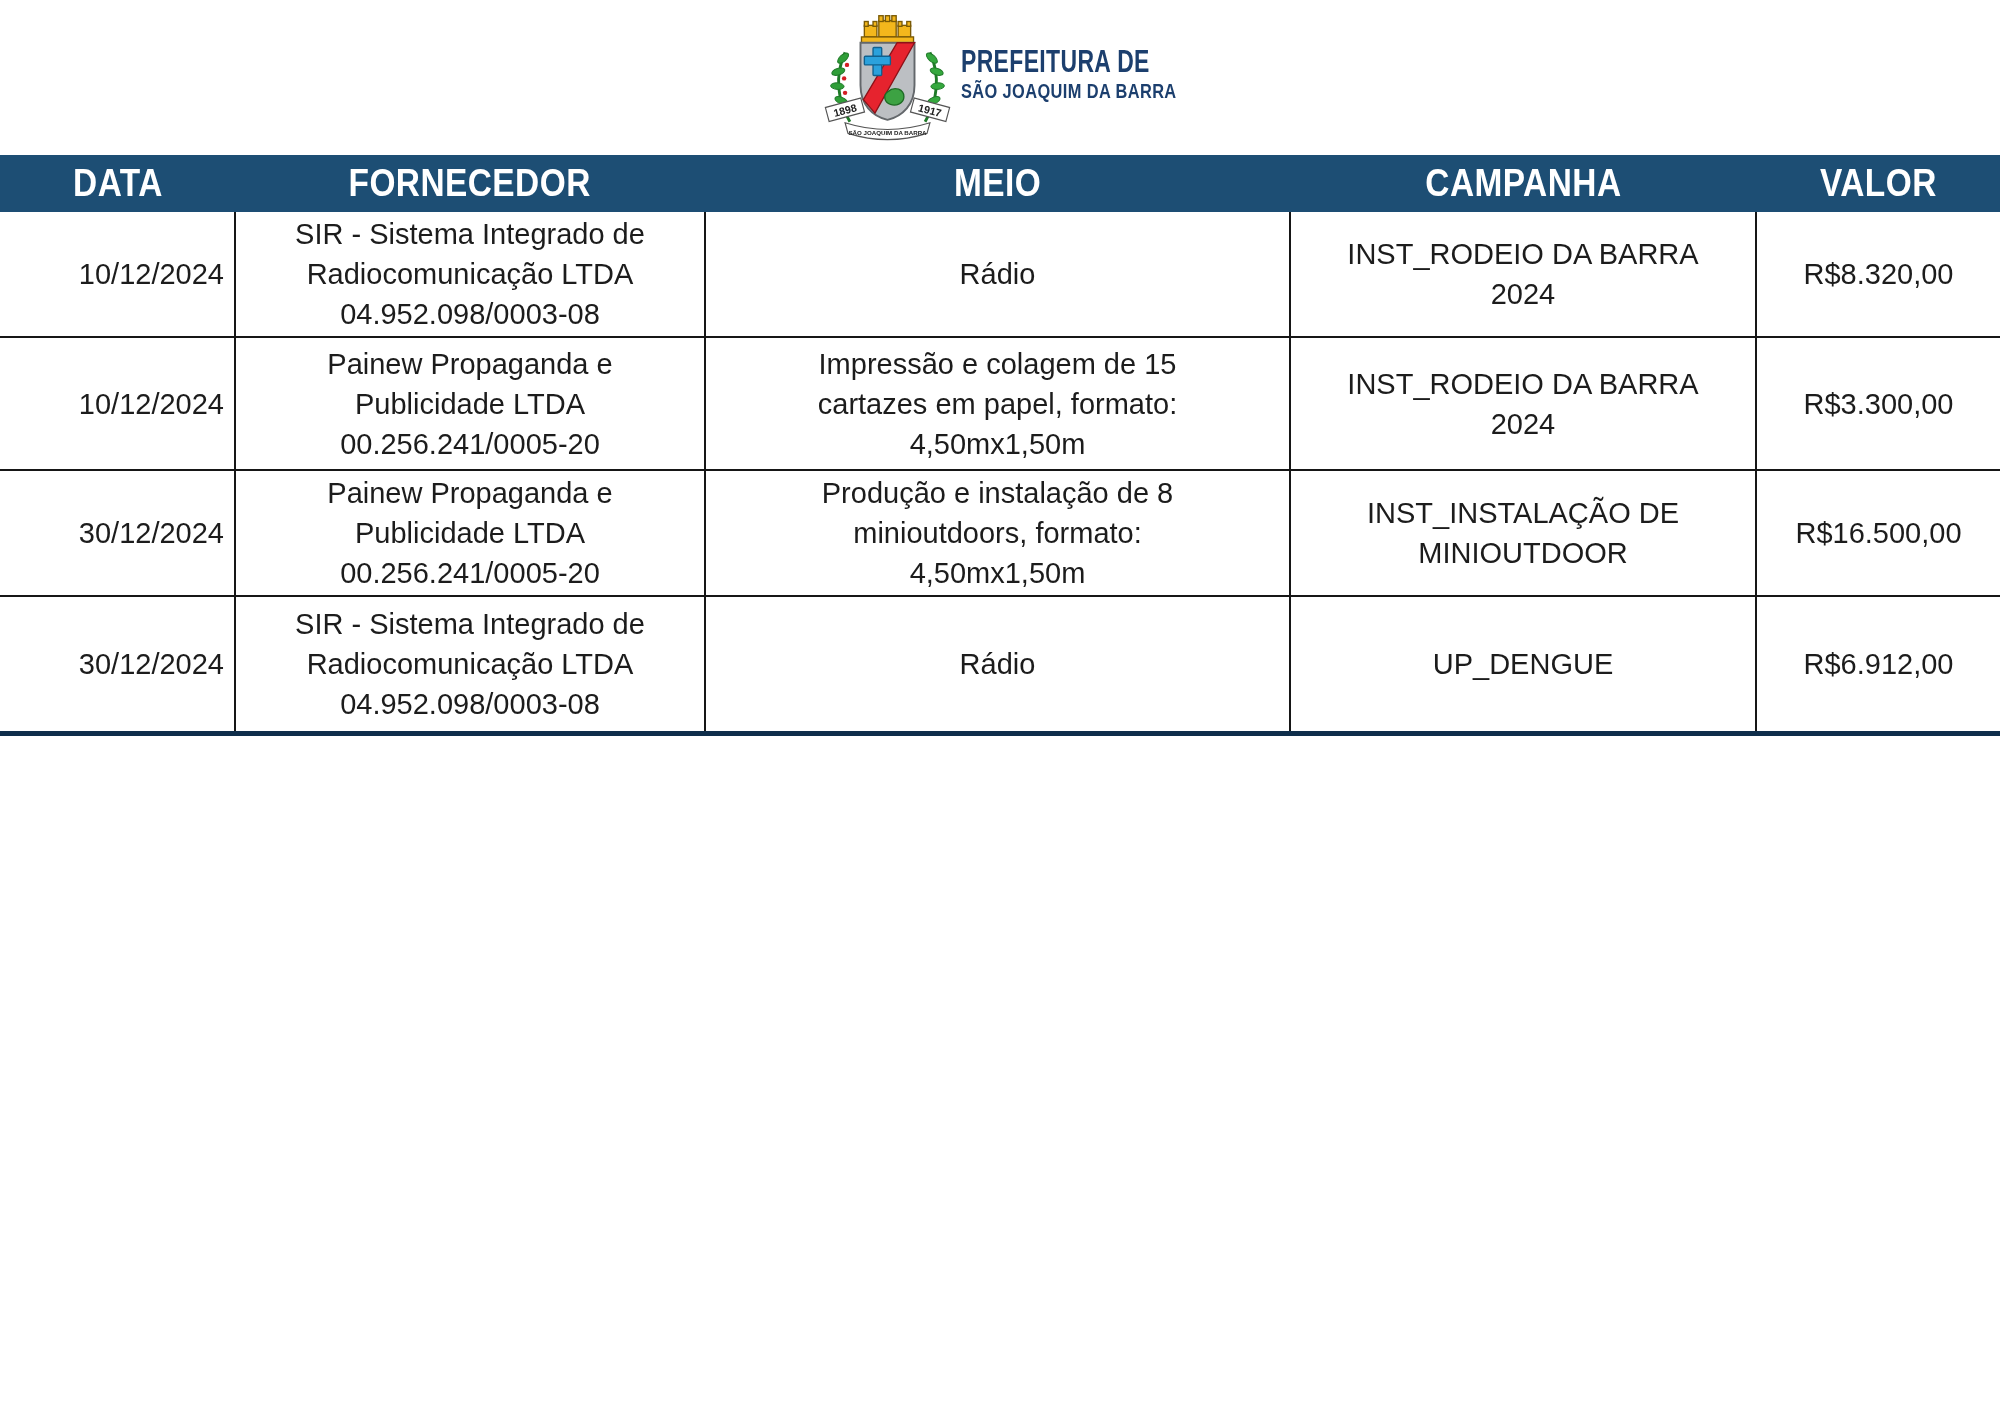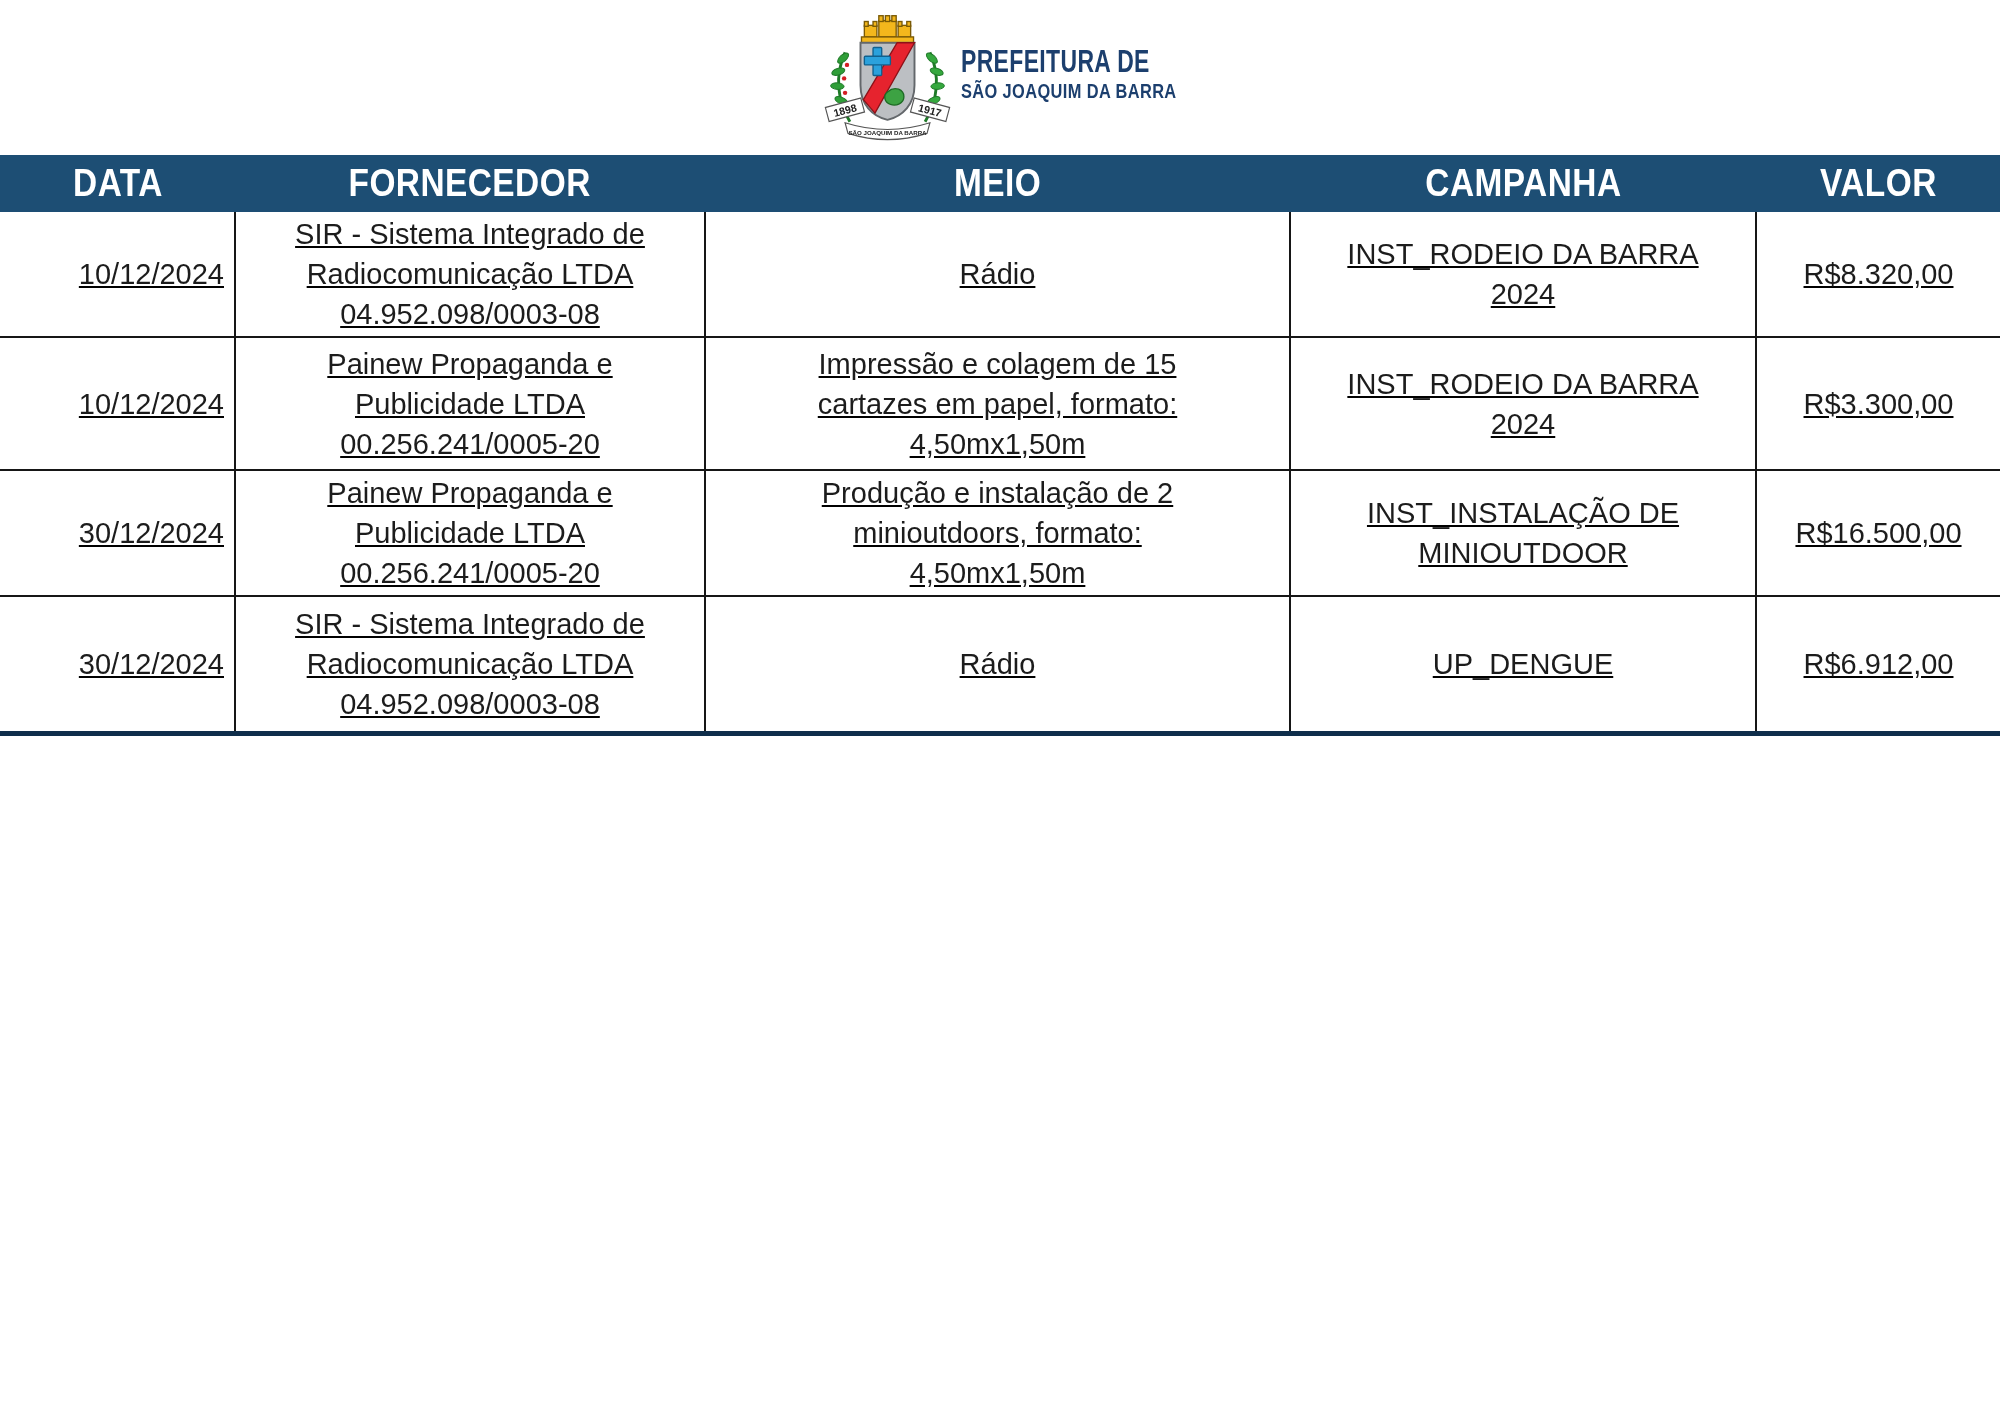--- a/index.html
+++ b/index.html
@@ -24,21 +24,21 @@
   .org-line2 {
     position: absolute; left: 961px; top: 79px;
     font-size: 21px; font-weight: bold; color: #1c3f6e;
     transform: scaleX(0.78); transform-origin: left top;
     white-space: nowrap; letter-spacing: 0.5px;
   }
 
   
   table.spend {
     position: absolute; left: 0; top: 155px;
-    width: 2000px; border-collapse: collapse; table-layout: fixed; text-decoration: underline;
+    width: 2000px; border-collapse: collapse; table-layout: fixed;
   }
   thead th {
     background: #1d4e74; color: #ffffff;
     height: 57px; padding: 0; border: none;
     text-align: center; vertical-align: middle;
   }
   thead th .th-inner {
     display: inline-block; transform: scaleX(0.88);
     font-weight: bold; font-size: 38px; letter-spacing: 0.5px;
     white-space: nowrap;
@@ -169,21 +169,21 @@
 4,50mx1,50m</td>
         <td>INST_RODEIO DA BARRA
 2024</td>
         <td>R$3.300,00</td>
       </tr>
       <tr>
         <td>30/12/2024</td>
         <td>Painew Propaganda e
 Publicidade LTDA
 00.256.241/0005-20</td>
-        <td>Produção e instalação de 2
+        <td>Produção e instalação de 8
 minioutdoors, formato:
 4,50mx1,50m</td>
         <td>INST_INSTALAÇÃO DE
 MINIOUTDOOR</td>
         <td>R$16.500,00</td>
       </tr>
       <tr>
         <td>30/12/2024</td>
         <td>SIR - Sistema Integrado de
 Radiocomunicação LTDA

